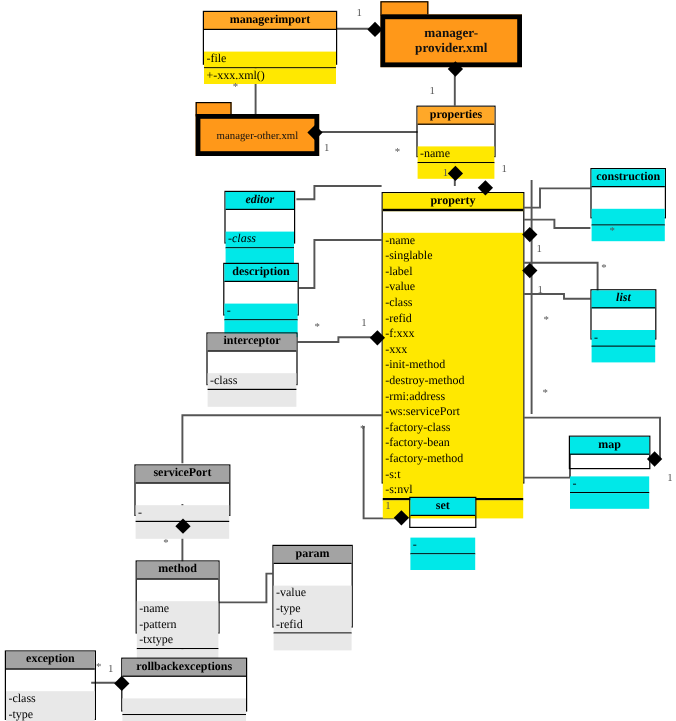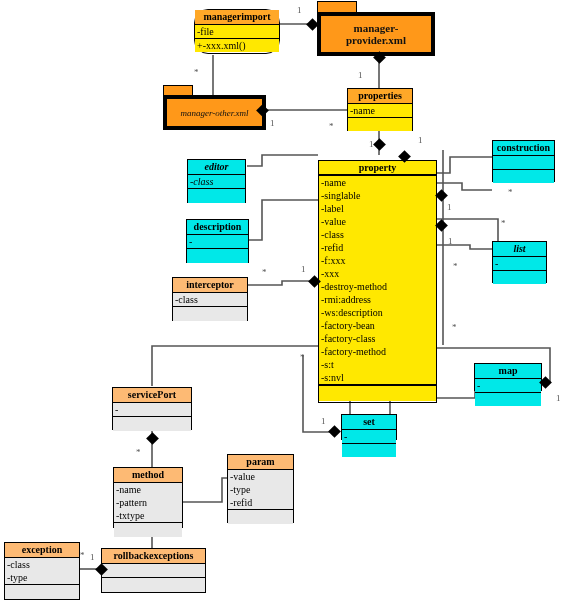--- a/index.html
+++ b/index.html
@@ -41,20 +41,21 @@
     line-height: 14px;
     height: 15px;
     border-bottom: 1px solid #000000;
     white-space: nowrap;
     overflow: hidden;
   }
   .uml .attrs {
     box-sizing: border-box;
     border-bottom: 1px solid #000000;
     padding: 0;
+    margin-top: 18px;
   }
   .uml .attrs .a {
     font-size: 10px;
     line-height: 13px;
     height: 13px;
     padding-left: 2px;
     white-space: nowrap;
     overflow: hidden;
   }
   .uml .ops {
@@ -67,21 +68,21 @@
     height: 13px;
     padding-left: 2px;
     white-space: nowrap;
     overflow: hidden;
   }
   
   .theme-yellow .hdr { background: #ffa828; }
   .theme-yellow .attrs, .theme-yellow .ops { background: #ffe800; }
   .theme-cyan .hdr { background: #00e8e8; }
   .theme-cyan .attrs, .theme-cyan .ops { background: #00e8e8; }
-  .theme-gray .hdr { background: #fdba74; }
+  .theme-gray .hdr { background: #a3a3a3; }
   .theme-gray .attrs, .theme-gray .ops { background: #e8e8e8; }
   .theme-bigyellow .hdr { background: #ffe800; }
   .theme-bigyellow .attrs, .theme-bigyellow .ops { background: #ffe800; }
 
   
   .pkg {
     position: absolute;
     z-index: 5;
   }
   .pkg .tab {
@@ -102,21 +103,21 @@
     align-items: center;
     justify-content: center;
   }
   .pkg .body span {
     font-size: 11px;
     font-weight: bold;
     color: #111111;
     text-align: center;
     padding: 0 4px;
   }
-  .pkg.small .body span { font-size: 9px; font-weight: normal; font-style: italic; }
+  .pkg.small .body span { font-size: 9px; font-weight: normal; }
 
   .mult {
     position: absolute;
     font-size: 9px;
     color: #555555;
     font-family: "Liberation Serif", serif;
     z-index: 6;
     line-height: 9px;
   }
   .diamond {
@@ -200,21 +201,21 @@
     </div>
   </div>
 
   <div class="pkg small" style="left:163px; top:85px; width:103px; height:45px;">
     <div class="tab" style="width:30px;"></div>
     <div class="body" style="top:10px; width:103px; height:35px;">
       <span>manager-other.xml</span>
     </div>
   </div>
 
-  <div class="uml theme-yellow" style="left:194px; top:9px; width:86px; height:45px;border-radius:14px;">
+  <div class="uml theme-yellow" style="left:169px; top:9px; width:112px; height:45px;">
     <div class="hdr">managerimport</div>
     <div class="attrs">
       <div class="a">-file</div>
     </div>
     <div class="ops">
       <div class="a">+-xxx.xml()</div>
     </div>
   </div>
 
   <div class="uml theme-yellow" style="left:347px; top:88px; width:66px; height:43px;">
@@ -231,25 +232,26 @@
     <div class="hdr" style="background:#ffe800; border-bottom:2px solid #000;">property</div>
     <div class="attrs" style="border-bottom:2px solid #000;">
       <div class="a">-name</div>
       <div class="a">-singlable</div>
       <div class="a">-label</div>
       <div class="a">-value</div>
       <div class="a">-class</div>
       <div class="a">-refid</div>
       <div class="a">-f:xxx</div>
       <div class="a">-xxx</div>
+      <div class="a">-init-method</div>
       <div class="a">-destroy-method</div>
       <div class="a">-rmi:address</div>
-      <div class="a">-ws:description</div>
+      <div class="a">-ws:servicePort</div>
+      <div class="a">-factory-class</div>
       <div class="a">-factory-bean</div>
-      <div class="a">-factory-class</div>
       <div class="a">-factory-method</div>
       <div class="a">-s:t</div>
       <div class="a">-s:nvl</div>
     </div>
     <div class="ops" style="height:15px;">
       <div class="a"></div>
     </div>
   </div>
 
   <div class="uml theme-cyan" style="left:187px; top:159px; width:59px; height:44px;font-style:italic;">

